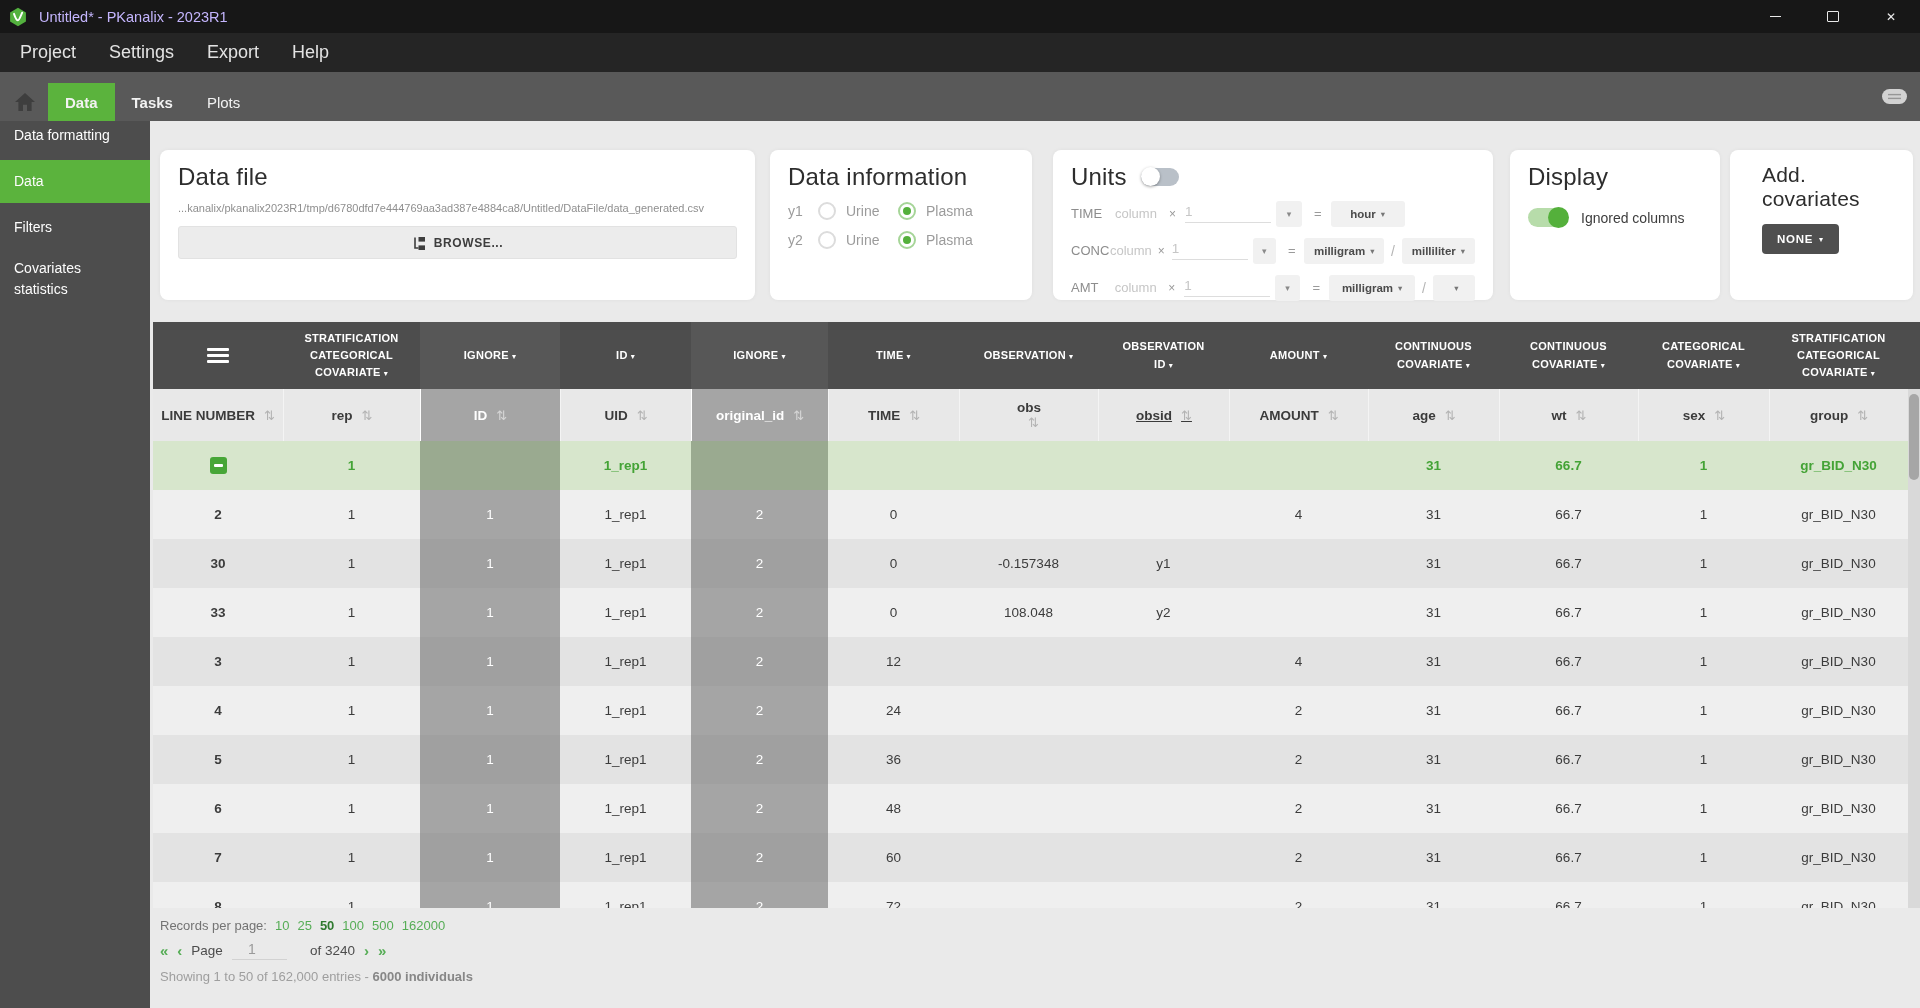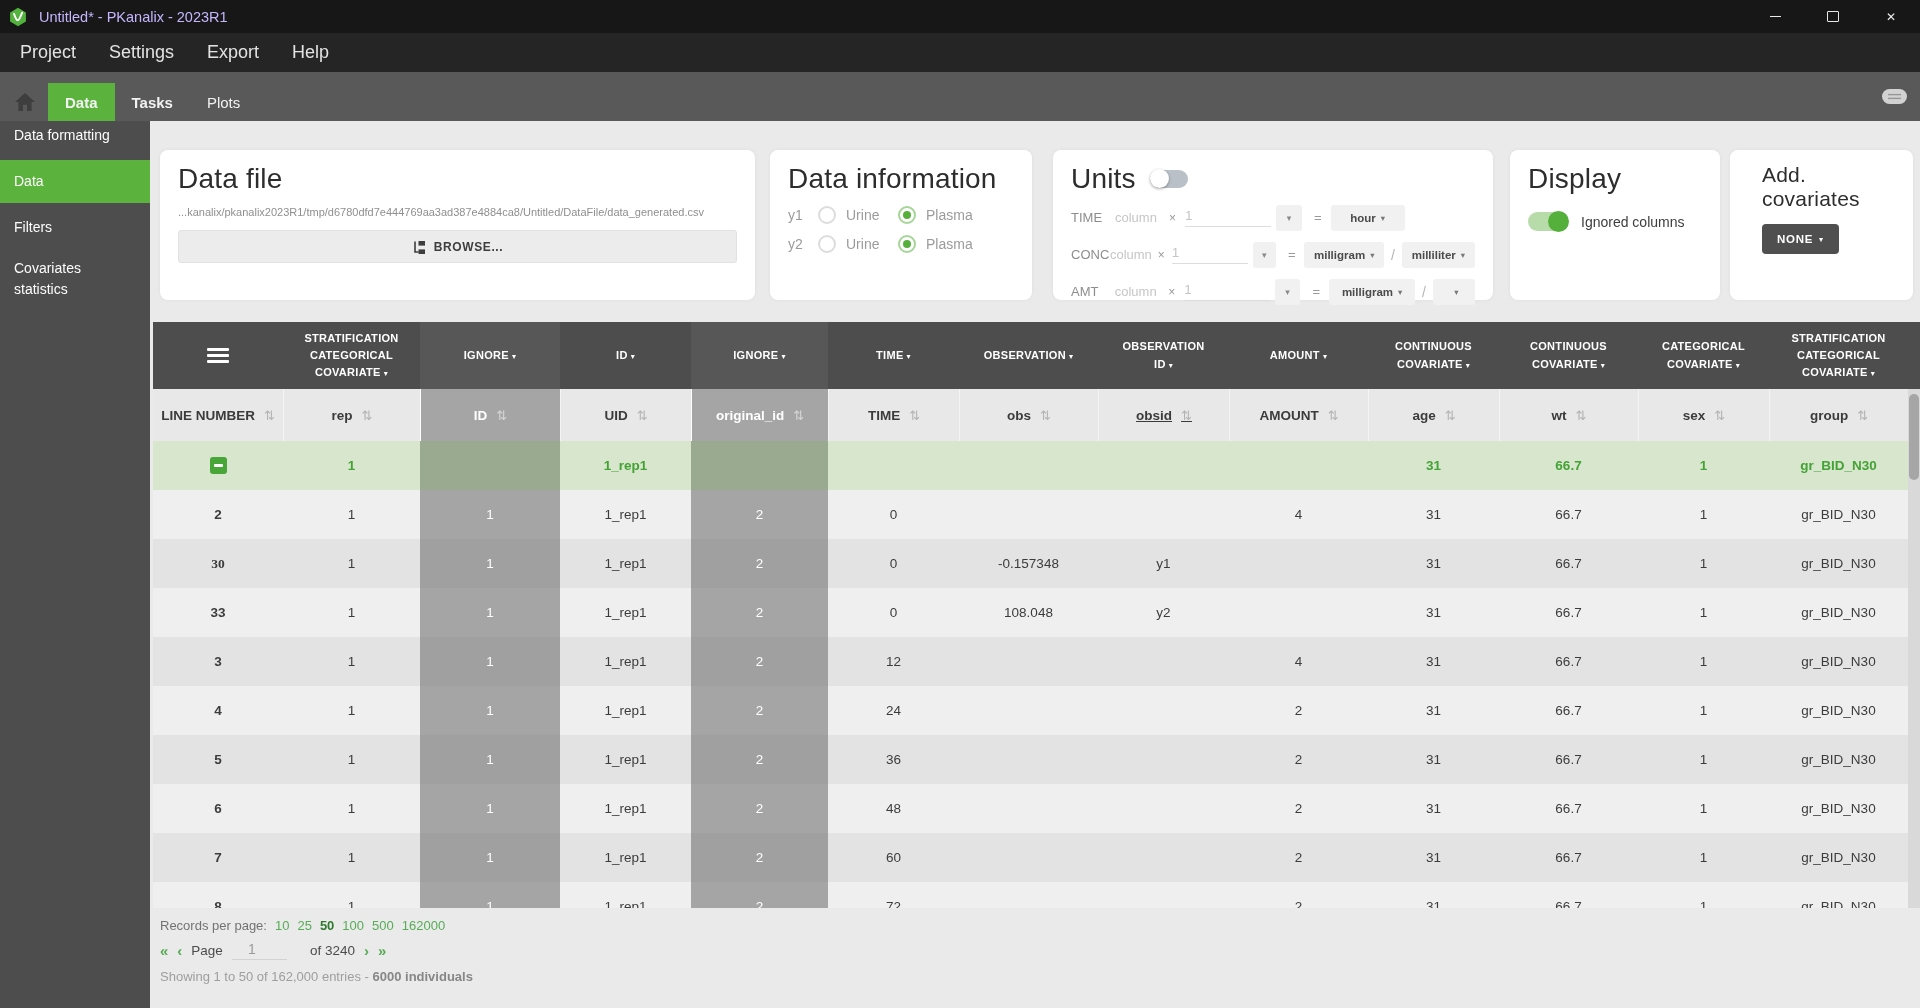--- a/index.html
+++ b/index.html
@@ -38,21 +38,21 @@
   .side-item:first-child{padding-top:4px}
   .side-item.active{background:#5bb33d;padding:11px 14px;margin:4px 0}
 
   
   .main{position:absolute;left:150px;top:121px;width:1770px;height:887px;background:#eaeaea}
 
   
   .cards{position:absolute;left:10px;top:29px;display:flex}
   .card{background:#fff;border-radius:8px;height:150px;box-sizing:border-box;
         padding:13px 18px;box-shadow:0 0 4px rgba(0,0,0,.05)}
-  .card-title{font-size:28px;color:#2d2d2d;letter-spacing:.2px}
+  .card-title{font-size:24px;color:#2d2d2d;letter-spacing:.2px}
   .card-datafile{width:595px;margin-right:15px}
   .card-datainfo{width:262px;margin-right:21px}
   .card-units{width:440px;margin-right:17px}
   .card-display{width:210px;margin-right:10px}
   .card-addcov{width:183px;padding:13px 32px}
   .card-addcov .card-title{font-size:21px}
 
   .file-path{margin-top:11px;font-size:11px;color:#8f8f8f;white-space:nowrap;overflow:hidden}
   .browse-btn{margin-top:12px;width:100%;height:33px;background:#ececec;border:1px solid #e2e2e2;
               border-radius:3px;display:flex;align-items:center;justify-content:center;gap:8px;
@@ -394,21 +394,21 @@
             <span class="sort">⇅</span>
           </div>
           <div class="h2c ig" style="width: 137px;">
             <span>original_id</span>
             <span class="sort">⇅</span>
           </div>
           <div class="h2c" style="width: 131px;">
             <span>TIME</span>
             <span class="sort">⇅</span>
           </div>
-          <div class="h2c" style="width: 139px;">
+          <div class="h2c" style="width: 139px; flex-direction: column;">
             <span>obs</span>
             <span class="sort">⇅</span>
           </div>
           <div class="h2c" style="width: 131px; text-decoration: underline;">
             <span>obsid</span>
             <span class="sort">⇅</span>
           </div>
           <div class="h2c" style="width: 139px;">
             <span>AMOUNT</span>
             <span class="sort">⇅</span>
@@ -457,21 +457,21 @@
             <div class="td" style="width: 131px;">0</div>
             <div class="td" style="width: 139px;"></div>
             <div class="td" style="width: 131px;"></div>
             <div class="td" style="width: 139px;">4</div>
             <div class="td" style="width: 131px;">31</div>
             <div class="td" style="width: 139px;">66.7</div>
             <div class="td" style="width: 131px;">1</div>
             <div class="td" style="width: 139px;">gr_BID_N30</div>
           </div>
           <div class="trow">
-            <div class="td c0" style="width: 130px; font-family: Liberation Serif, serif;">30</div>
+            <div class="td c0" style="width: 130px;">30</div>
             <div class="td" style="width: 137px;">1</div>
             <div class="td ig" style="width: 140px;">1</div>
             <div class="td" style="width: 131px;">1_rep1</div>
             <div class="td ig" style="width: 137px;">2</div>
             <div class="td" style="width: 131px;">0</div>
             <div class="td" style="width: 139px;">-0.157348</div>
             <div class="td" style="width: 131px;">y1</div>
             <div class="td" style="width: 139px;"></div>
             <div class="td" style="width: 131px;">31</div>
             <div class="td" style="width: 139px;">66.7</div>

